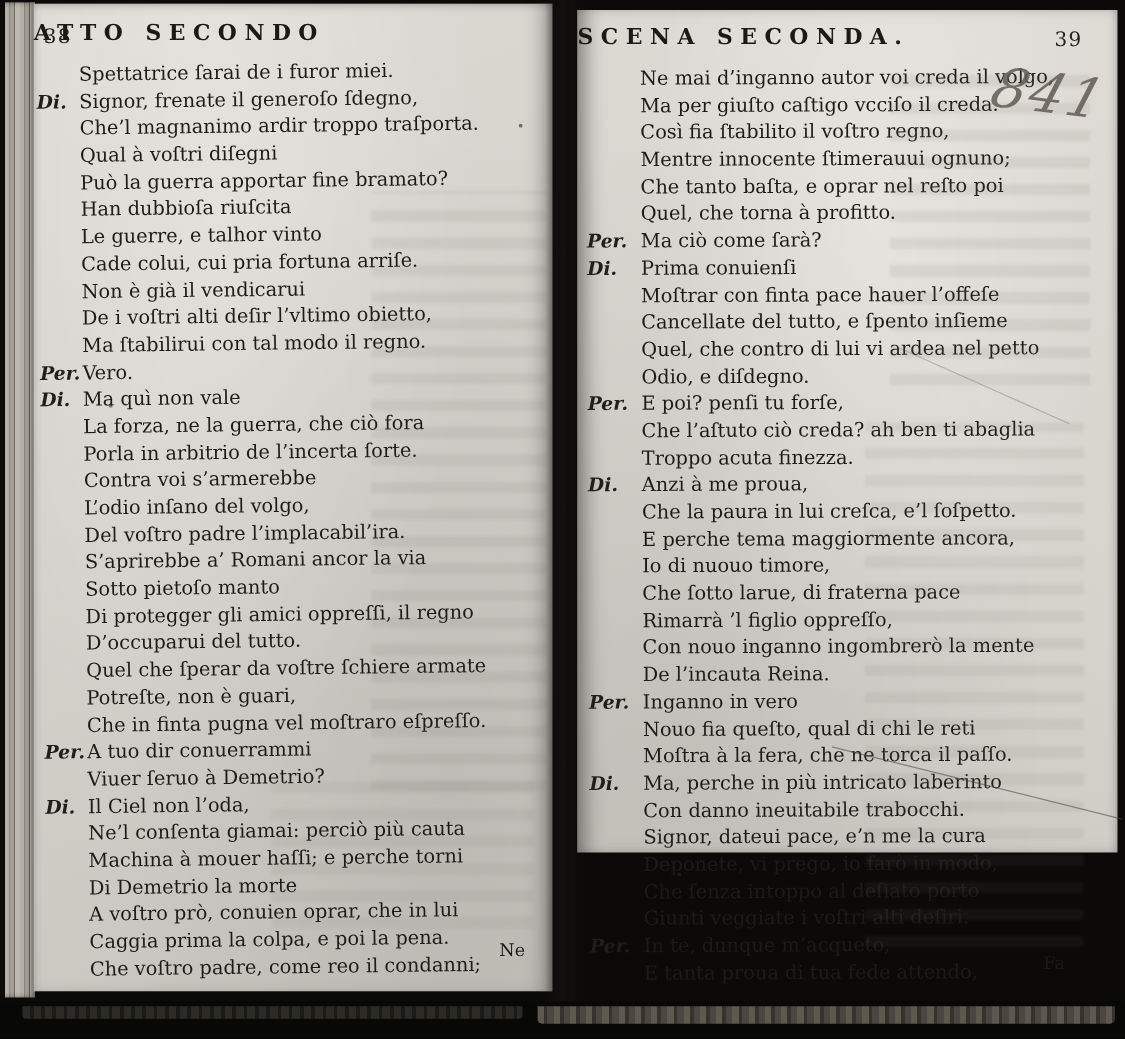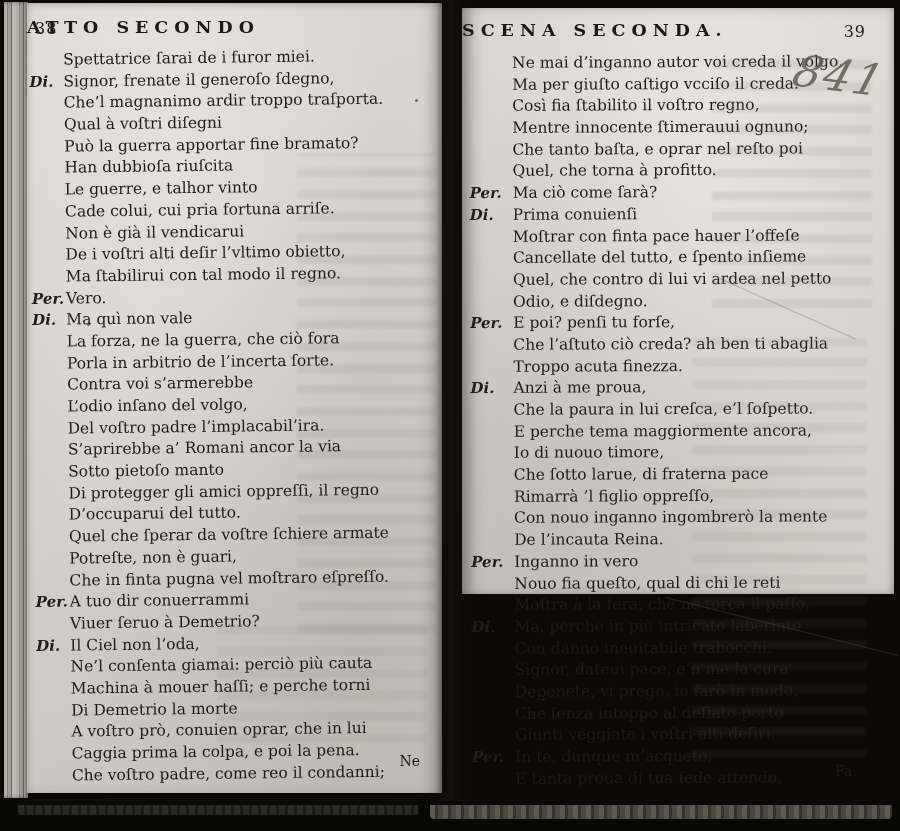--- a/index.html
+++ b/index.html
@@ -20,21 +20,21 @@
   .page-left{
     position:absolute;left:27px;top:3px;width:415px;height:790px;
     background:
       radial-gradient(ellipse at 35% 18%, rgba(255,255,255,.28), transparent 55%),
       radial-gradient(ellipse at 80% 80%, rgba(0,0,0,.07), transparent 60%),
       linear-gradient(160deg,#dcdad3 0%,#d2d0c9 55%,#c6c4bc 100%);
     box-shadow:inset -14px 0 18px -10px rgba(0,0,0,.45), inset 3px 3px 8px -4px rgba(0,0,0,.3);
   }
   
   .page-right{
-    position:absolute;left:462px;top:8px;width:432px;height:586px;
+    position:absolute;left:462px;top:8px;width:432px;height:674px;
     background:
       radial-gradient(ellipse at 55% 25%, rgba(255,255,255,.3), transparent 55%),
       radial-gradient(ellipse at 20% 85%, rgba(0,0,0,.06), transparent 60%),
       linear-gradient(200deg,#dedcd5 0%,#d6d4cd 55%,#cac8c0 100%);
     box-shadow:inset 14px 0 18px -10px rgba(0,0,0,.5), inset -4px 0 8px -4px rgba(0,0,0,.35);
   }
   
   .gutter{
     position:absolute;left:436px;top:0;width:32px;height:810px;
     background:linear-gradient(90deg, rgba(20,18,15,0) 0%, rgba(20,18,15,.55) 35%, #14120f 48%, #0e0d0b 55%, rgba(20,18,15,.5) 70%, rgba(20,18,15,0) 100%);

